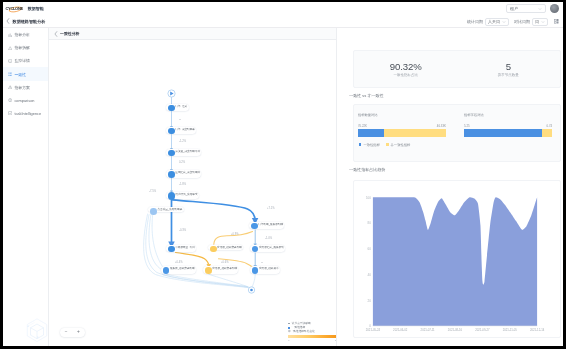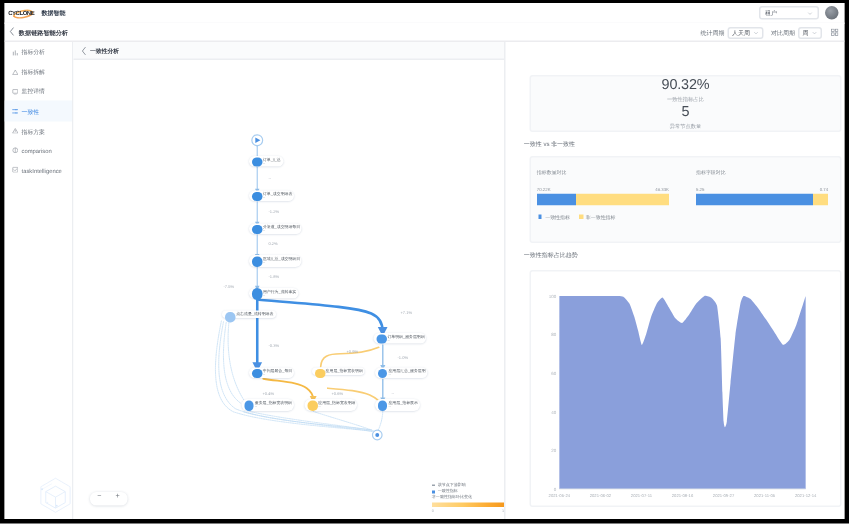--- a/index.html
+++ b/index.html
@@ -124,21 +124,21 @@
   .grad-bar { height: 3.3px; width: 51px; margin-top: 1.4px;
     background: linear-gradient(90deg, #ffdf9e 0%, #ffcb63 40%, #fcab32 72%, #f39317 100%); }
   .grad-scale { display: flex; justify-content: space-between; font-size: 2.5px; color: #a8aeb6; margin-top: 0.4px;}
 
   
   .rpanel {
     position: absolute; left: 333px; top: 26px; width: 227px; height: 318px;
     background: #fff; border-left: 1px solid #eceef1;
     padding: 22px 2.4px 0 12.2px;
   }
-  .statcard, .chartcard, .areacard { margin-left: 4.2px; flex-direction: column; }
+  .statcard, .chartcard, .areacard { margin-left: 4.2px; }
   .rtoolbar {
     position: absolute; right: 3px; top: 13px; height: 13px;
     background: transparent; display: flex; align-items: center; justify-content: flex-end;
     gap: 5px; z-index: 5;
   }
   .rt-group { display: flex; align-items: center; gap: 2px; }
   .rt-lab { font-size: 4px; color: #686f78; }
   .rt-sel {
     height: 8px; border: 1px solid #e2e5ea; border-radius: 2px; background: #fff;
     display: flex; align-items: center; padding: 0 2px; gap: 2px;

